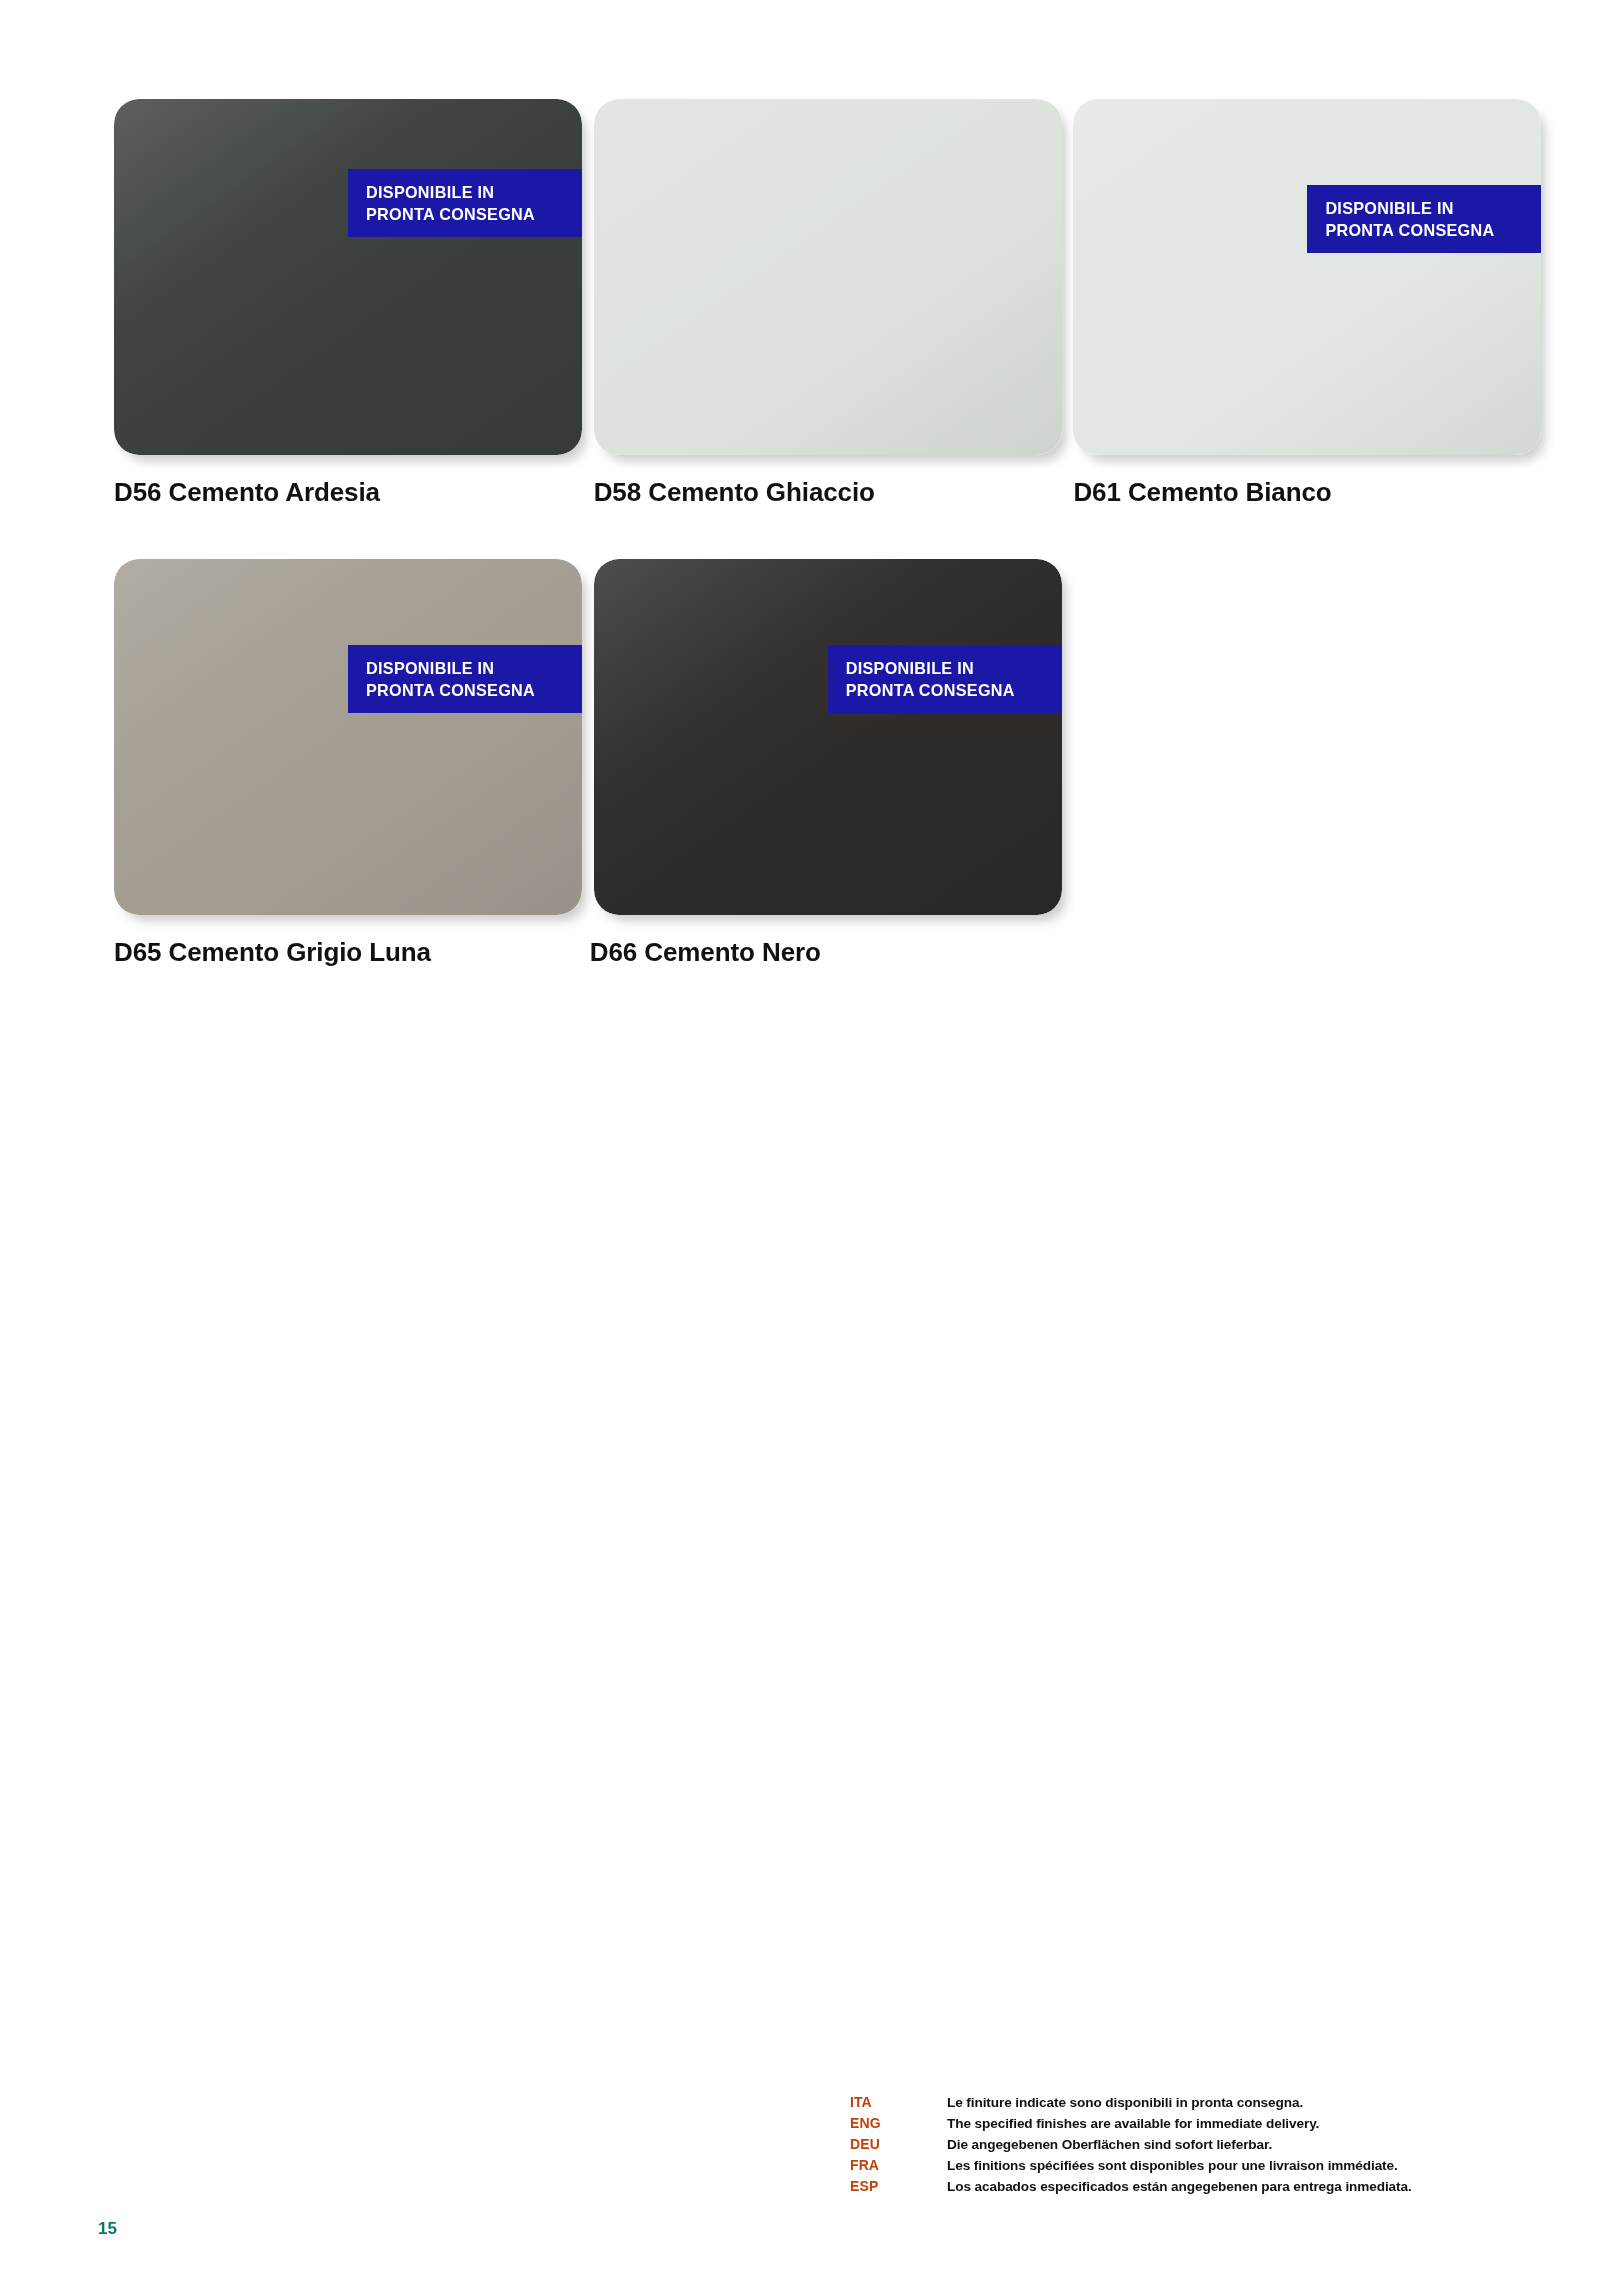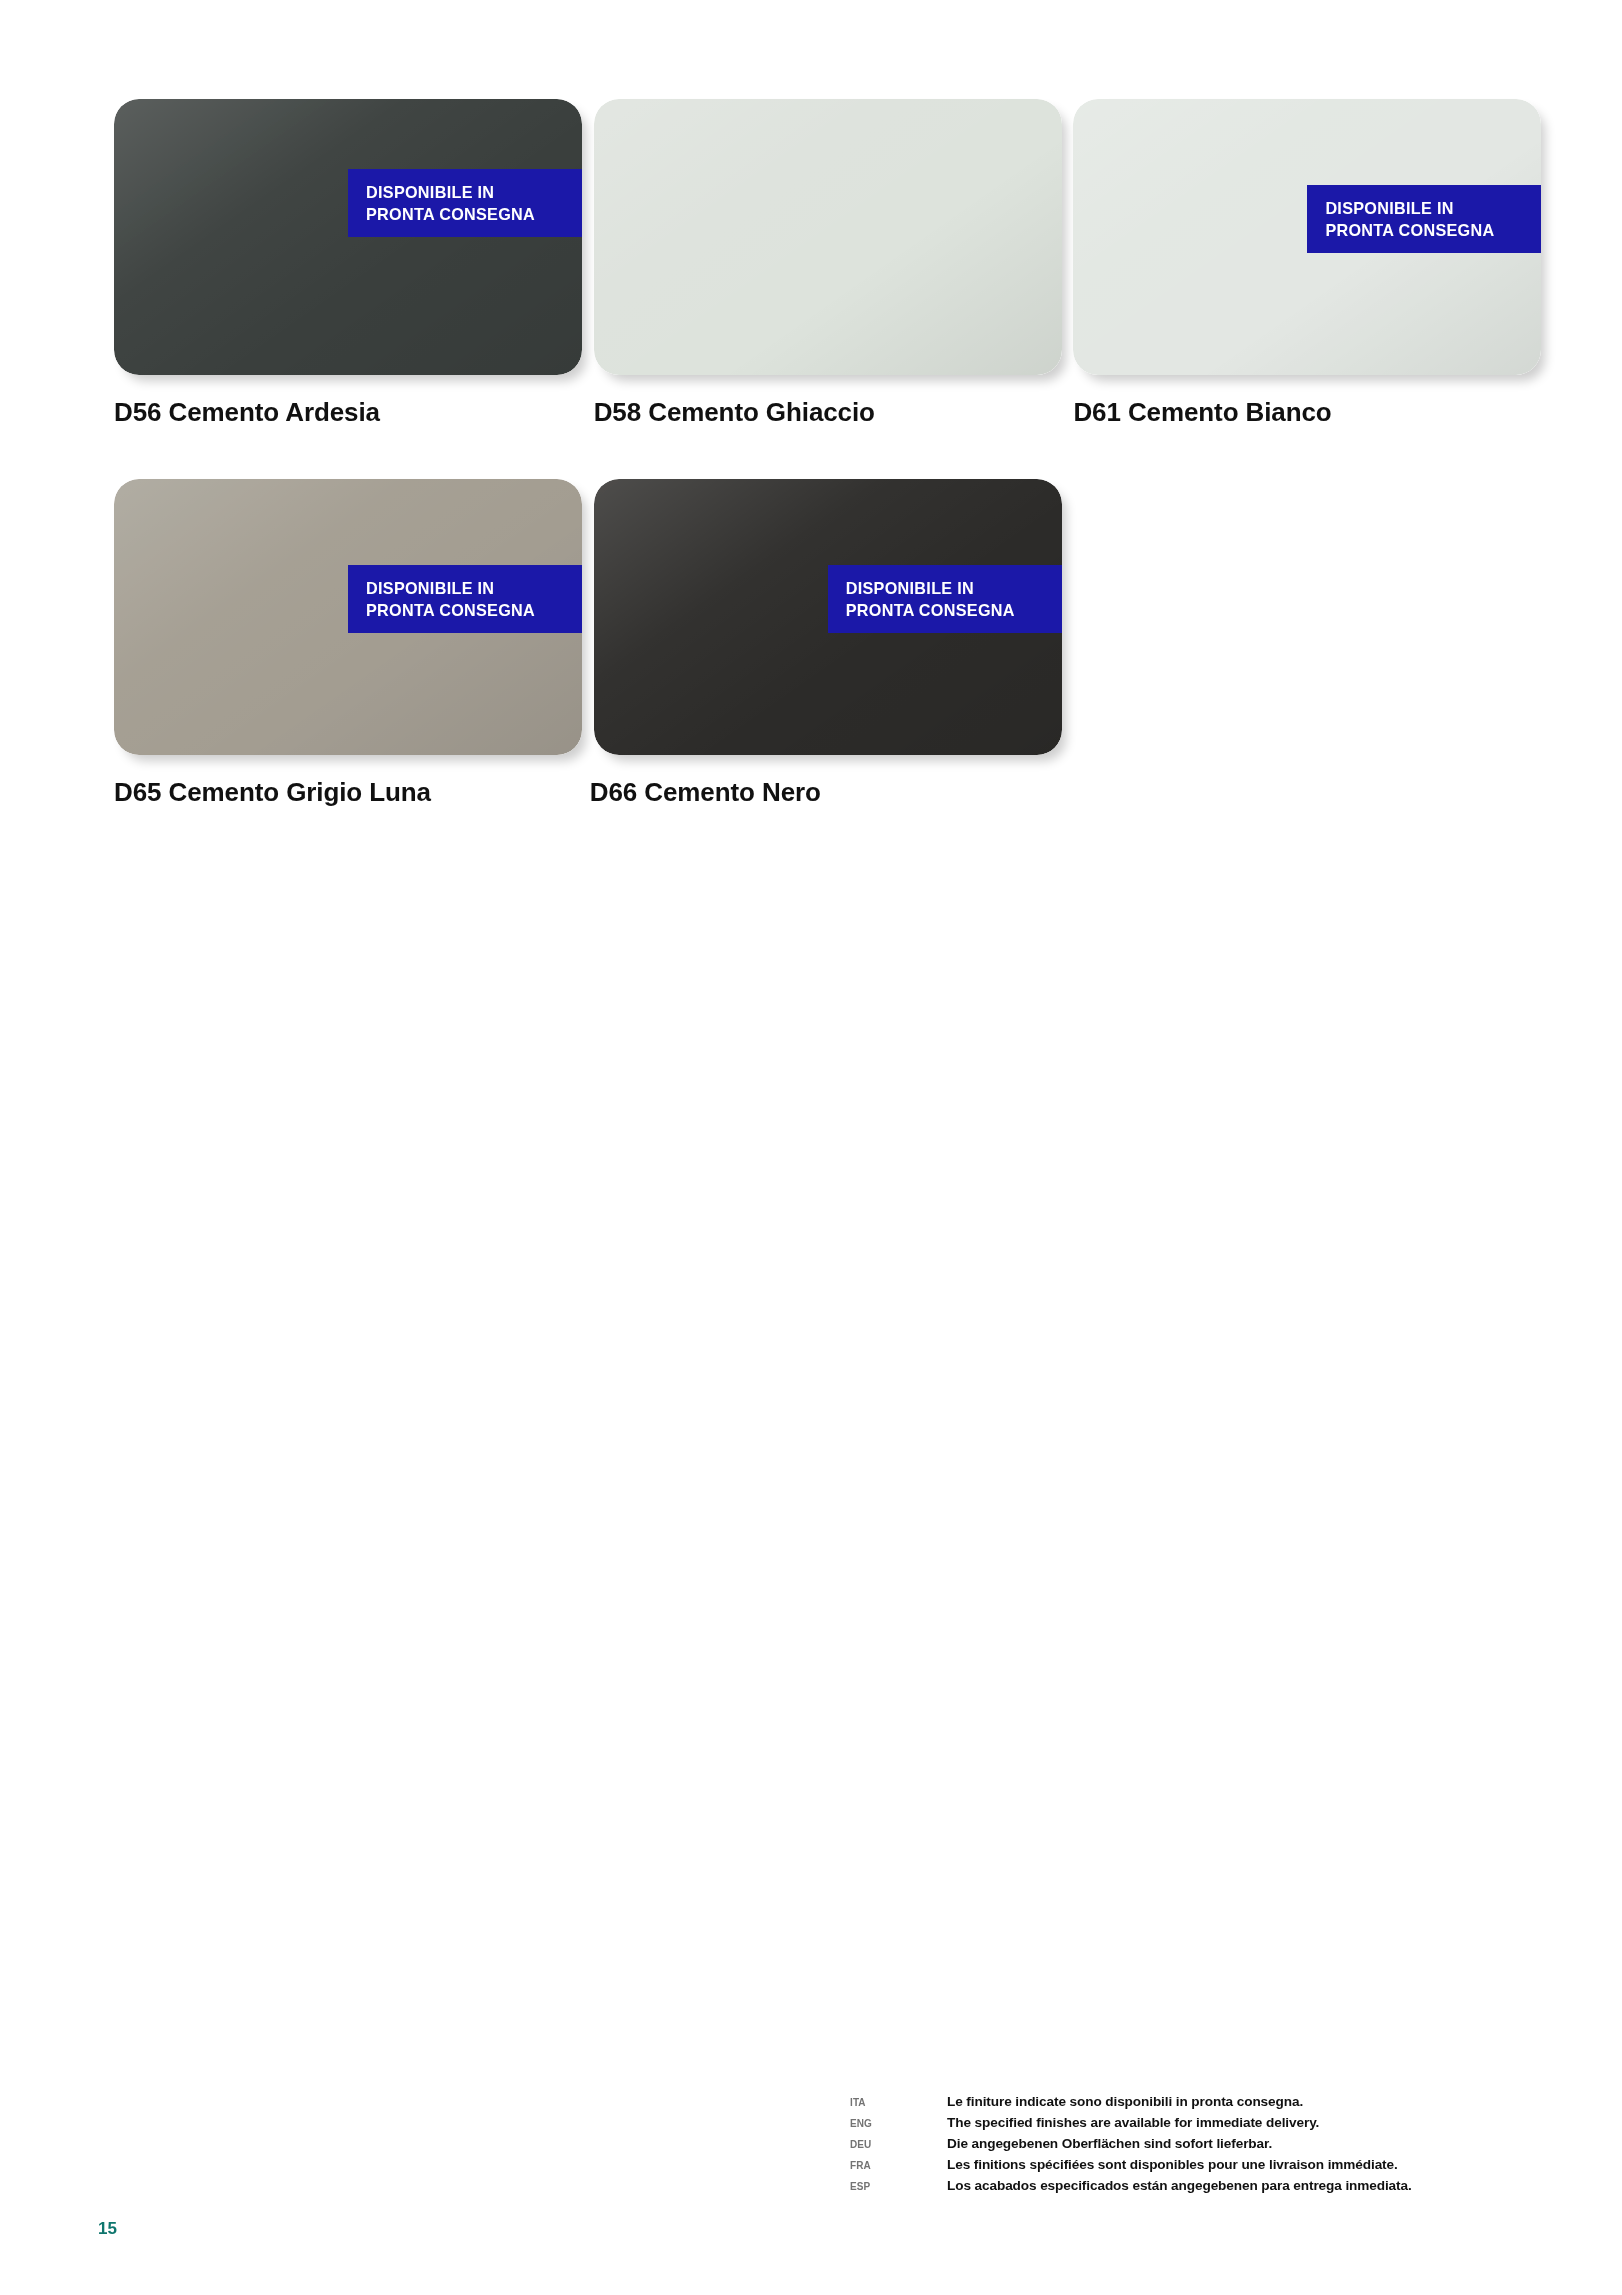--- a/index.html
+++ b/index.html
@@ -37,21 +37,21 @@
     row-gap: 51px;
   }
 
   .swatch-cell {
     width: 468px;
   }
 
   .swatch-plate {
     position: relative;
     width: 468px;
-    height: 276px;
+    height: 356px;
     border-radius: 25px;
     overflow: hidden;
     box-shadow: 6.5px 7.8px 10.4px -2.6px rgba(0,0,0,0.20);
   }
 
   
   .swatch-fill {
     position: absolute;
     inset: 0;
     border-radius: 25px;
@@ -140,23 +140,23 @@
 
   .legend-row {
     display: flex;
     align-items: baseline;
     height: 21px;
   }
 
   .legend-code {
     width: 97px;
     flex: 0 0 97px;
-    font-size: 10px;
-    font-weight: 700;
-    color: #737373;
+    font-size: 14px;
+    font-weight: 700;
+    color: #c2410c;
     letter-spacing: 0.1px;
   }
 
   .legend-text {
     font-size: 13.6px;
     font-weight: 700;
     color: #111111;
     letter-spacing: -0.1px;
     white-space: nowrap;
   }

